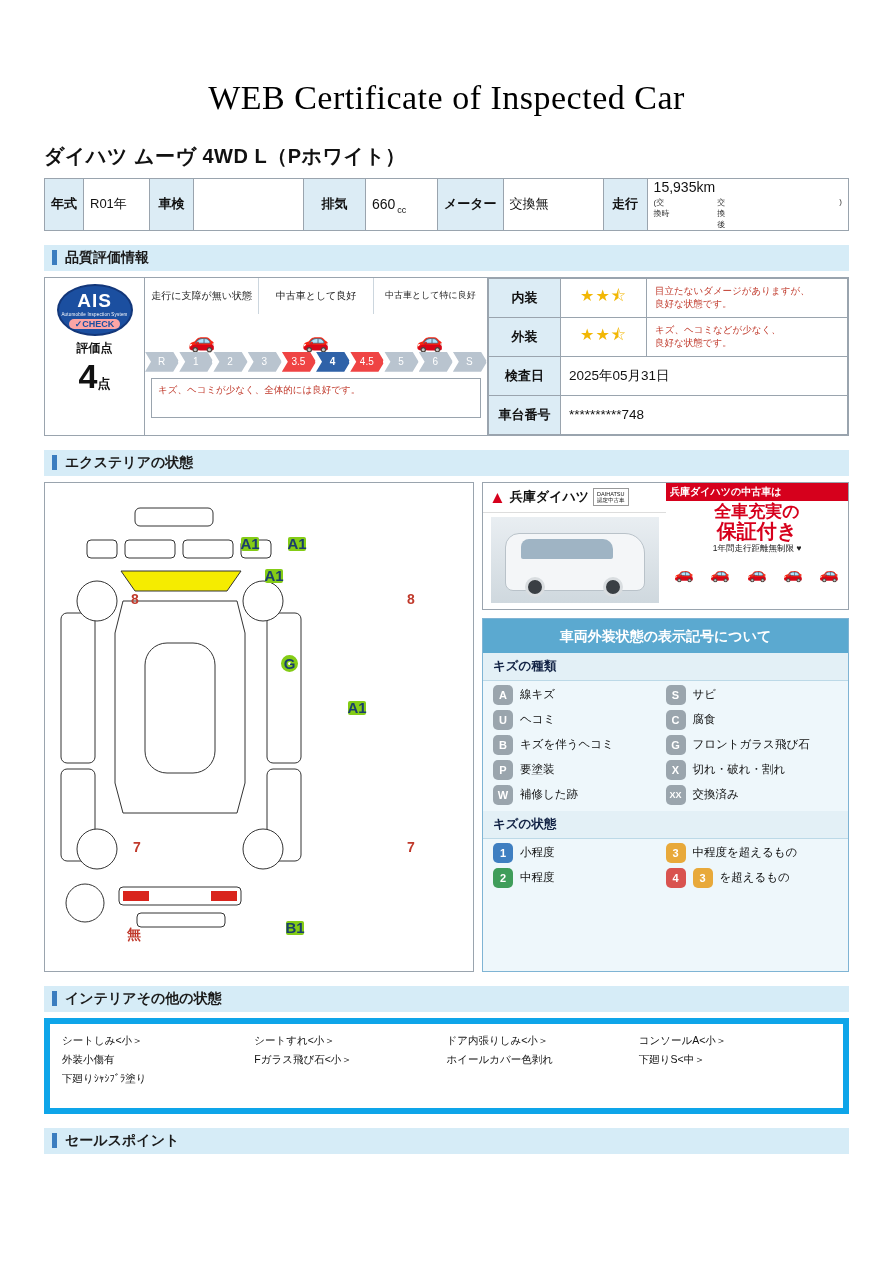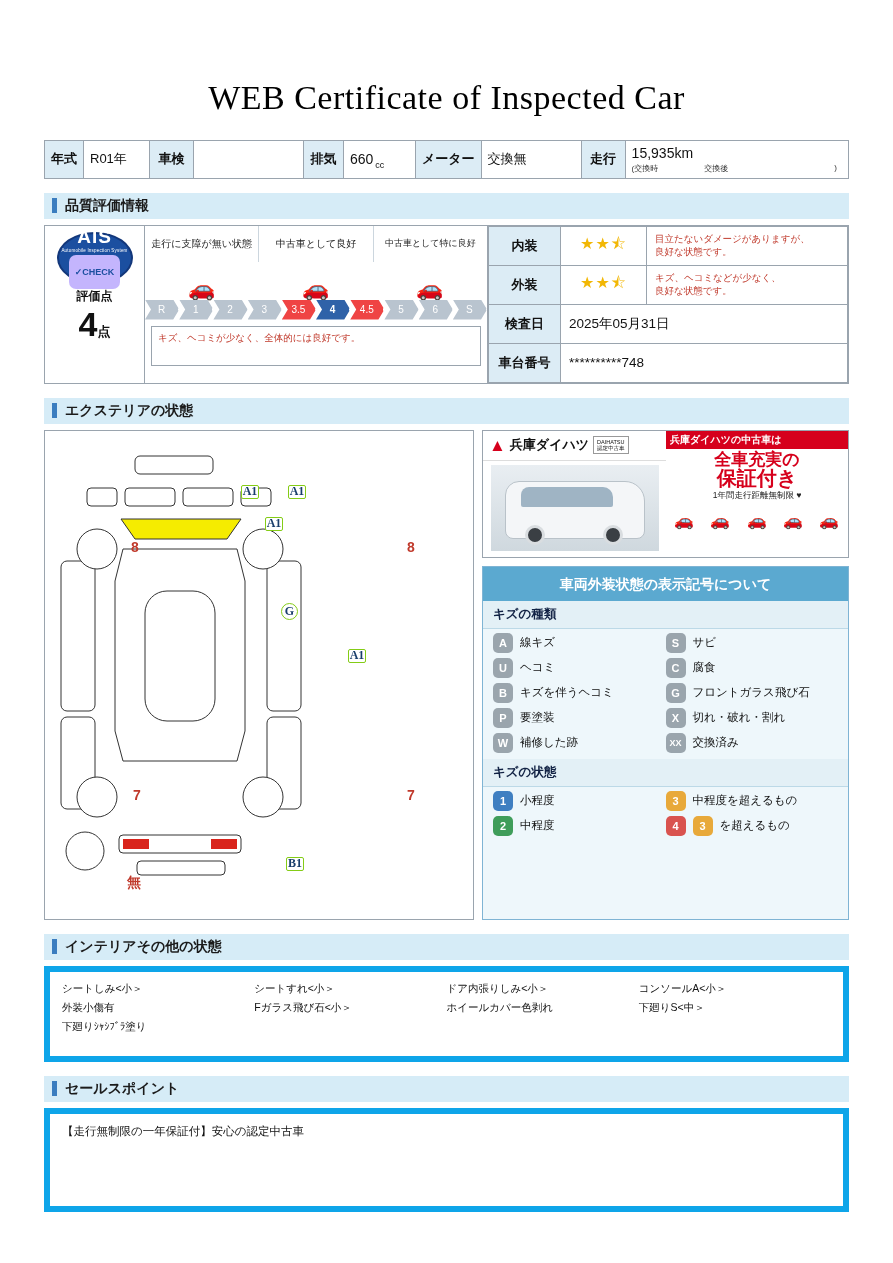--- a/index.html
+++ b/index.html
@@ -101,22 +101,22 @@
     border-radius: 38px/26px;
     background: #1b4fa0;
     color: #fff;
     position: relative;
     display:flex; flex-direction:column; align-items:center; justify-content:center;
     border: 2px solid #13377a;
   }
   .ais-badge .ais-t { font-size: 19px; font-weight: bold; letter-spacing: 1px; line-height: 1; }
   .ais-badge .ais-s { font-size: 4.5px; letter-spacing:0.2px; margin-top:2px; }
   .ais-badge .ais-c {
-    font-size: 9px; background:#c4b5fd; color:#1b4fa0; border-radius:7px;
-    padding: 12px 6px; margin-top: 2px; font-weight: bold;
+    font-size: 9px; background:#fca5a5; color:#1b4fa0; border-radius:7px;
+    padding: 0px 6px; margin-top: 2px; font-weight: bold;
   }
   .ais-label { font-size: 12px; font-weight: bold; margin-top: 4px; }
   .ais-score { font-size: 34px; font-weight: bold; line-height: 1; margin-top: 2px; }
   .ais-score .pt { font-size: 13px; font-weight: bold; }
 
   .grade-box { width: 343px; border-right: 1px solid #9aa4ae; }
   .grade-heads { display: flex; height: 36px; }
   .grade-heads div {
     flex: 1; text-align: center; font-size: 10px; line-height: 1.2;
     display:flex; align-items:center; justify-content:center;
@@ -251,51 +251,52 @@
     font-size: 11px; font-weight: bold; flex: none;
   }
   .chip.gray { background: #9aa5ad; }
   .chip.b1 { background: #3f7fc1; }
   .chip.g2 { background: #3f9d5a; }
   .chip.y3 { background: #e8a93a; }
   .chip.r4 { background: #d9534f; }
   .chip.small { font-size: 9px; }
   .state-row { display:flex; align-items:center; gap:7px; font-size: 11.5px; }
   .tag {
-    position:absolute; background:#fff; border:1px solid #84cc16; color:#1a3e6b;
-    width: 18px; height: 14px; font-size: 12px; font-weight: bold;
-    display:flex; align-items:center; justify-content:center; border-radius:2px;font-family:Liberation Serif, serif;
+    position:absolute; background:#fff; border:7px solid #84cc16; color:#1a3e6b;
+    width: 18px; height: 14px; font-size: 15px; font-weight: bold;
+    display:flex; align-items:center; justify-content:center; border-radius:2px;
   }
   .num { position:absolute; color:#c0392b; font-size: 14px; font-weight: bold; }
 
   
   .panel {
     margin: 6px 44px 0 44px; width: 805px;
     border: 6px solid #0ea5e9; background:#fff;
   }
   .interior { height: 96px; padding: 10px 12px; }
   .int-grid { display:grid; grid-template-columns: repeat(4, 1fr); row-gap: 5px; font-size: 10.5px; }
   .sales { height: 104px; padding: 10px 12px; font-size: 11.5px; }
 </style>
 </head>
 <body>
 
 <div class="page">
 
   <h1 class="doc-title">WEB Certificate of Inspected Car</h1>
 
+  <div class="car-name">ダイハツ ムーヴ 4WD L（Pホワイト）</div>
 
   <table class="spec-table">
     <tbody>
         <tr>
       <td class="lbl" style="width:20px">年式</td>
       <td style="width:66px">R01年</td>
       <td class="lbl" style="width:44px">車検</td>
       <td style="width:110px"></td>
-      <td class="lbl" style="width:40px">排気</td>
+      <td class="lbl" style="width:62px">排気</td>
       <td class="cc-cell" style="width:72px">
         <span class="val">660</span><span class="unit">cc</span>
       </td>
       <td class="lbl" style="width:62px">メーター</td>
       <td style="width:100px">交換無</td>
       <td class="lbl" style="width:44px">走行</td>
       <td class="mileage-cell">
         <div class="mval">15,935km</div>
         <div class="sub">
           <span>(交換時</span>
@@ -412,21 +413,21 @@
         <rect x="78" y="408" width="26" height="10" fill="#d9241c"></rect>
         <rect x="166" y="408" width="26" height="10" fill="#d9241c"></rect>
         <rect x="92" y="430" width="88" height="14" rx="4" fill="#fff" stroke="#333"></rect>
       </svg>
 
       <div class="tag" style="left:196px; top:54px">A1</div>
       <div class="tag" style="left:243px; top:54px">A1</div>
       <div class="tag" style="left:220px; top:86px">A1</div>
       <div class="tag" style="left:236px; top:172px; border-radius:50%; width:17px; height:17px">G</div>
       <div class="tag" style="left:303px; top:218px">A1</div>
-      <div class="tag" style="left:241px; top:426px">B1</div>
+      <div class="tag" style="left:241px; top:438px">B1</div>
 
       <div class="num" style="left:86px; top:108px">8</div>
       <div class="num" style="left:362px; top:108px">8</div>
       <div class="num" style="left:88px; top:356px">7</div>
       <div class="num" style="left:362px; top:356px">7</div>
       <div class="num" style="left:82px; top:443px">無</div>
     </div>
 
     <div class="right-col">
 
@@ -551,17 +552,14 @@
       <div></div>
       <div></div>
       <div></div>
     </div>
   </div>
 
   <div class="sec-head">
     <span class="bar"></span>
     <span>セールスポイント</span>
   </div>
-  <div class="panel sales">
-    <div>【走行無制限の一年保証付】安心の認定中古車</div>
-  </div>
 
 </div>
 
 </body></html>

